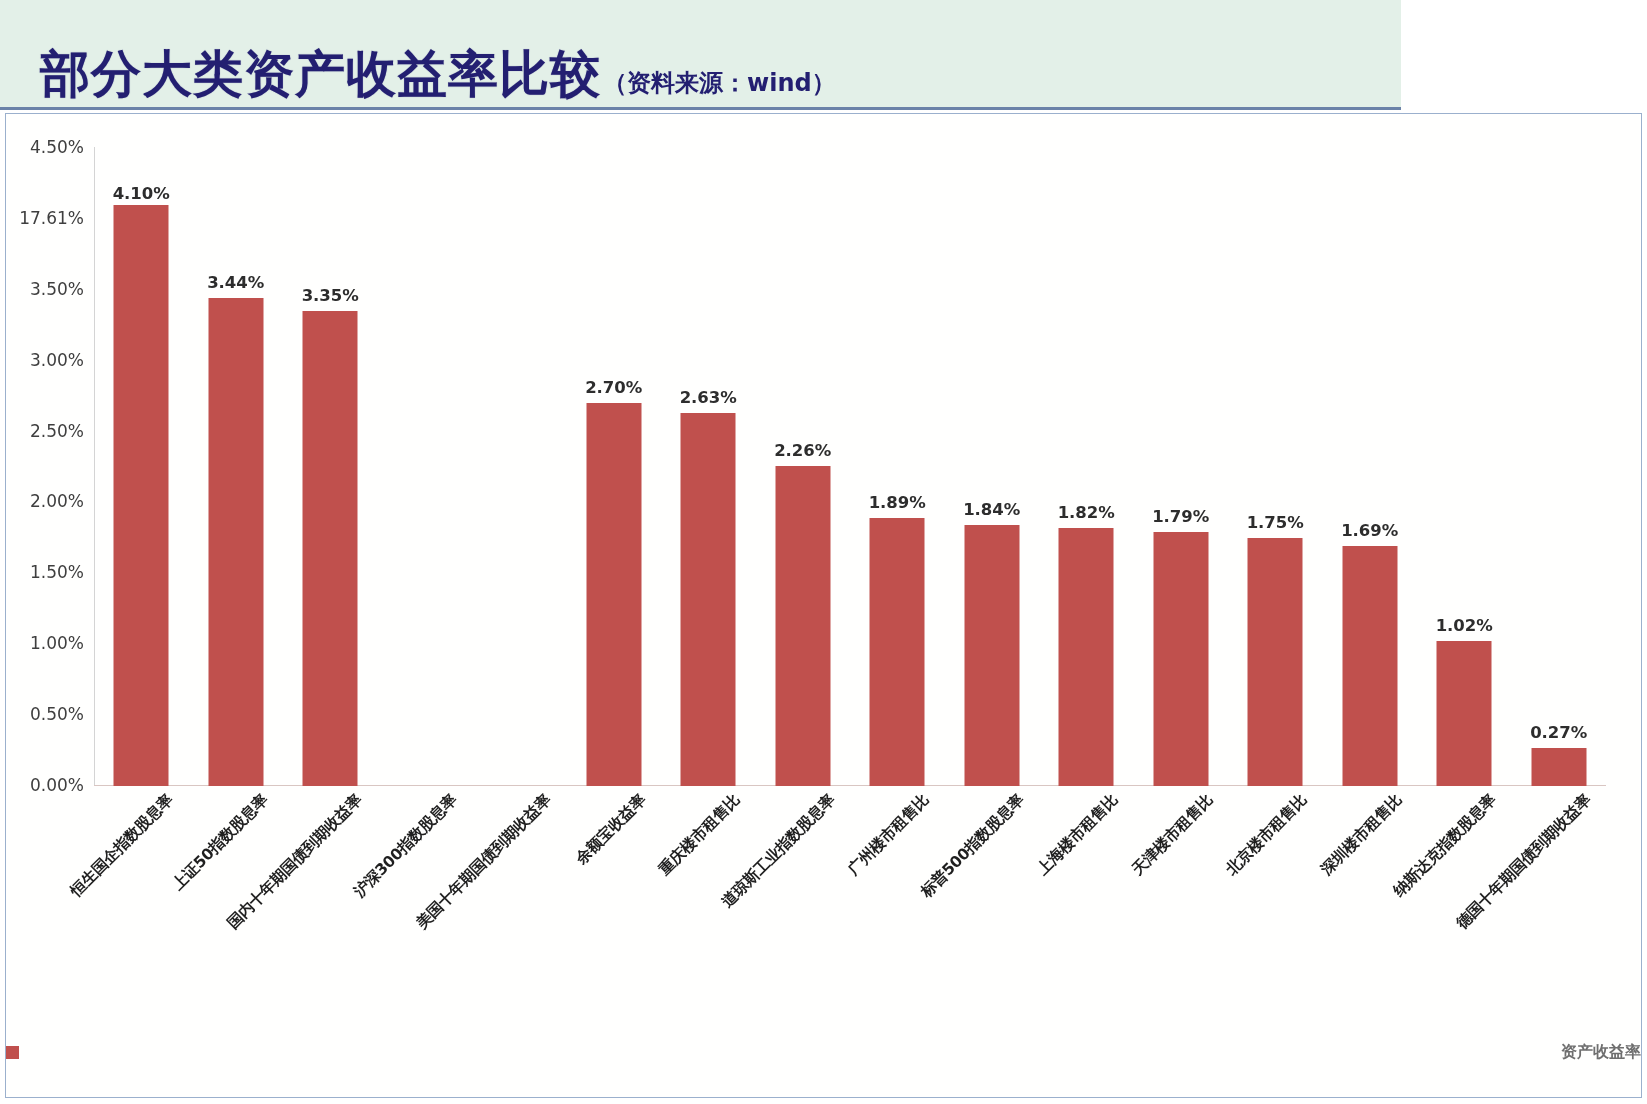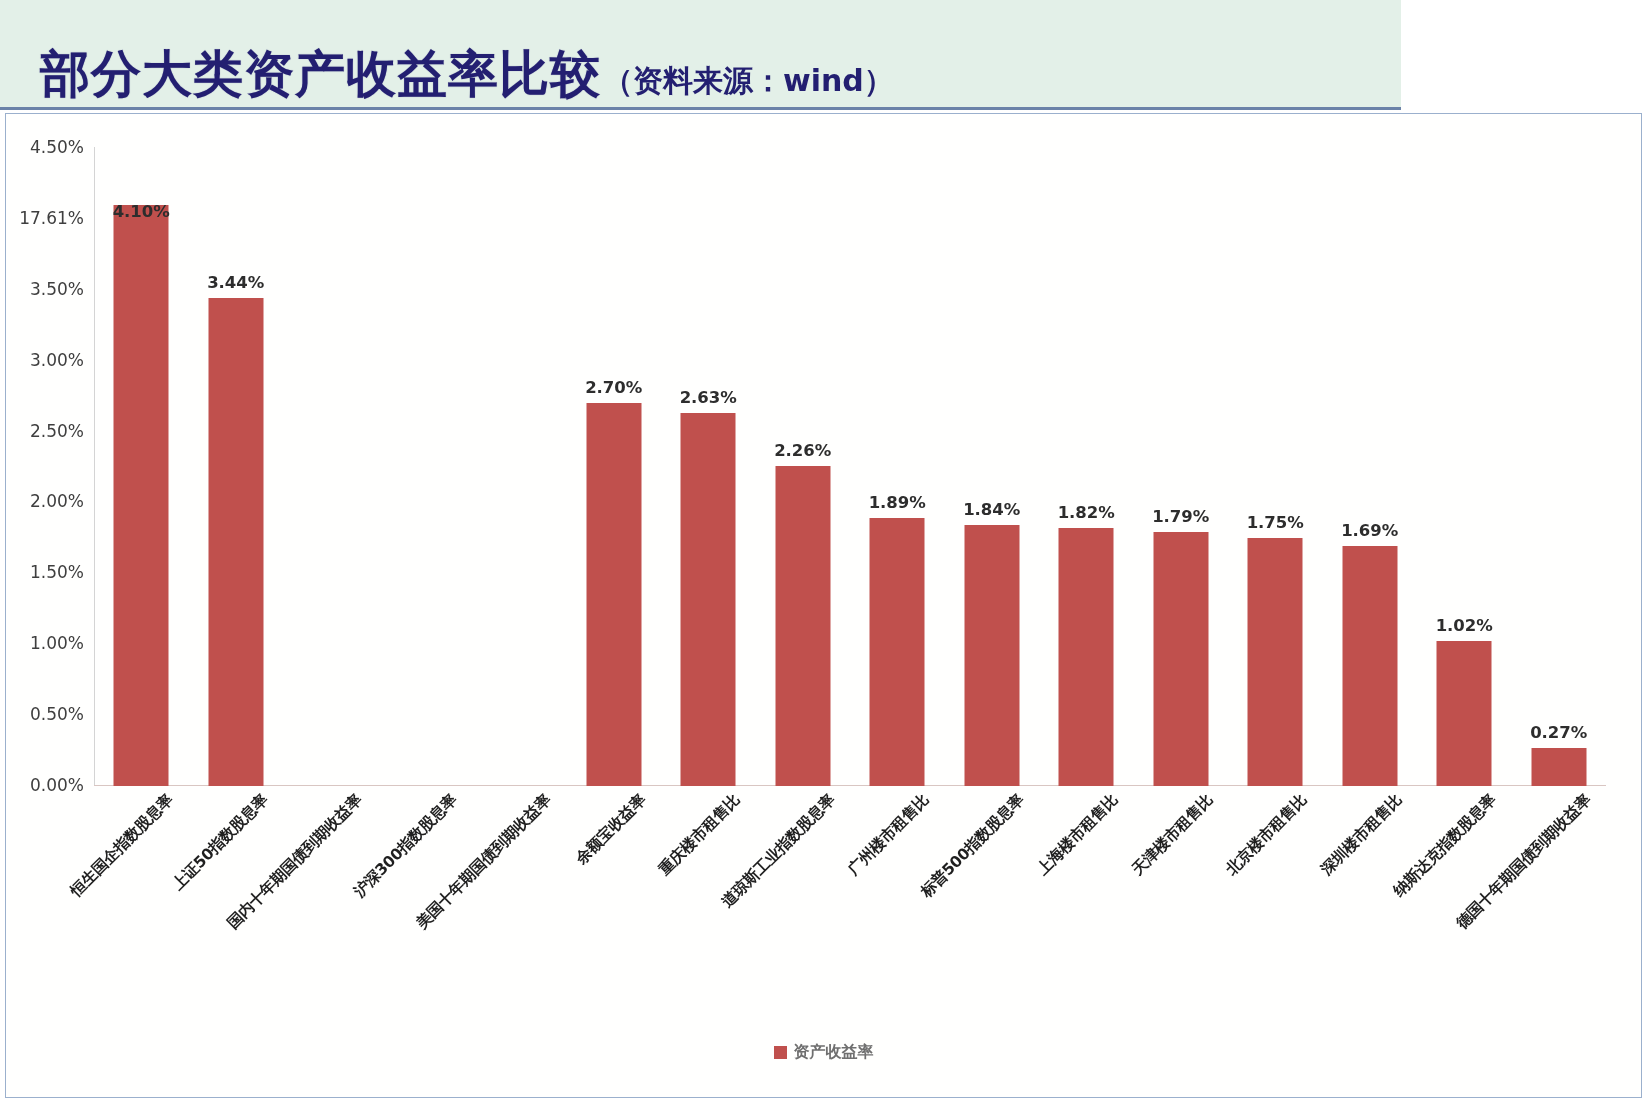--- a/index.html
+++ b/index.html
@@ -24,21 +24,21 @@
     display:flex;align-items:baseline;white-space:nowrap;
   }
   .title-main{
     font-family:"DejaVu Sans","Liberation Sans",sans-serif;
     font-size:50px;font-weight:700;color:#231f71;
     letter-spacing:1px;line-height:1;
     text-shadow:0 0 1px rgba(35,31,113,.45);
   }
   .title-sub{
     font-family:"DejaVu Sans","Liberation Sans",sans-serif;
-    font-size:30px;font-weight:700;color:#231f71;
+    font-size:24px;font-weight:700;color:#231f71;
     line-height:1;margin-left:2px;
   }
 
   
   .chart-frame{
     position:absolute;left:5px;top:113px;width:1637px;height:985px;
     background:#fffffe;
     border:1px solid #9bb0cd;
     box-sizing:border-box;
   }
@@ -83,21 +83,21 @@
     transform:rotate(-45deg) translateX(-100%);
     font-size:15.5px;color:#1f1f1f;font-weight:700;
     font-family:"DejaVu Sans","Liberation Sans",sans-serif;
     white-space:nowrap;
     letter-spacing:-0.3px;
   }
 
   
   .legend{
     position:absolute;left:0;right:0;top:928px;
-    display:flex;align-items:center;justify-content:center;gap:7px;
+    display:flex;align-items:center;justify-content:space-between;gap:7px;
   }
   .legend-swatch{width:13px;height:13px;background:#c0504d;display:inline-block;}
   .legend-text{
     font-size:16px;color:#6f6f6f;font-weight:600;
     font-family:"DejaVu Sans","Liberation Sans",sans-serif;
   }
 </style>
 </head>
 <body>
 
@@ -123,25 +123,29 @@
         <div class="ytick" style="top: 529.222px;">1.00%</div>
         <div class="ytick" style="top: 600.111px;">0.50%</div>
         <div class="ytick" style="top: 671px;">0.00%</div>
       </div>
     <div class="axis-y"></div>
     <div class="axis-x"></div>
 
     <div class="bars" id="bars">
         <div class="bar-slot" style="left: 0px; width: 94.5px;">
           <div class="bar" style="height: 581.289px; background: rgb(192, 80, 77);"></div>
-          <div class="bar-label" style="bottom: 565px;">4.10%</div>
+          <div class="bar-label" style="bottom: 583px;">4.10%</div>
         </div>
         <div class="bar-slot" style="left: 94.5px; width: 94.5px;">
           <div class="bar" style="height: 487.716px; background: rgb(192, 80, 77);"></div>
           <div class="bar-label" style="bottom: 493.716px;">3.44%</div>
+        </div>
+        <div class="bar-slot" style="left: 189px; width: 94.5px;">
+          <div class="bar" style="height: 474.956px; background: rgb(192, 80, 77);"></div>
+          <div class="bar-label" style="bottom: 480.956px;">3.35%</div>
         </div>
         <div class="bar-slot" style="left: 472.5px; width: 94.5px;">
           <div class="bar" style="height: 382.8px; background: rgb(192, 80, 77);"></div>
           <div class="bar-label" style="bottom: 388.8px;">2.70%</div>
         </div>
         <div class="bar-slot" style="left: 567px; width: 94.5px;">
           <div class="bar" style="height: 372.876px; background: rgb(192, 80, 77);"></div>
           <div class="bar-label" style="bottom: 378.876px;">2.63%</div>
         </div>
         <div class="bar-slot" style="left: 661.5px; width: 94.5px;">

